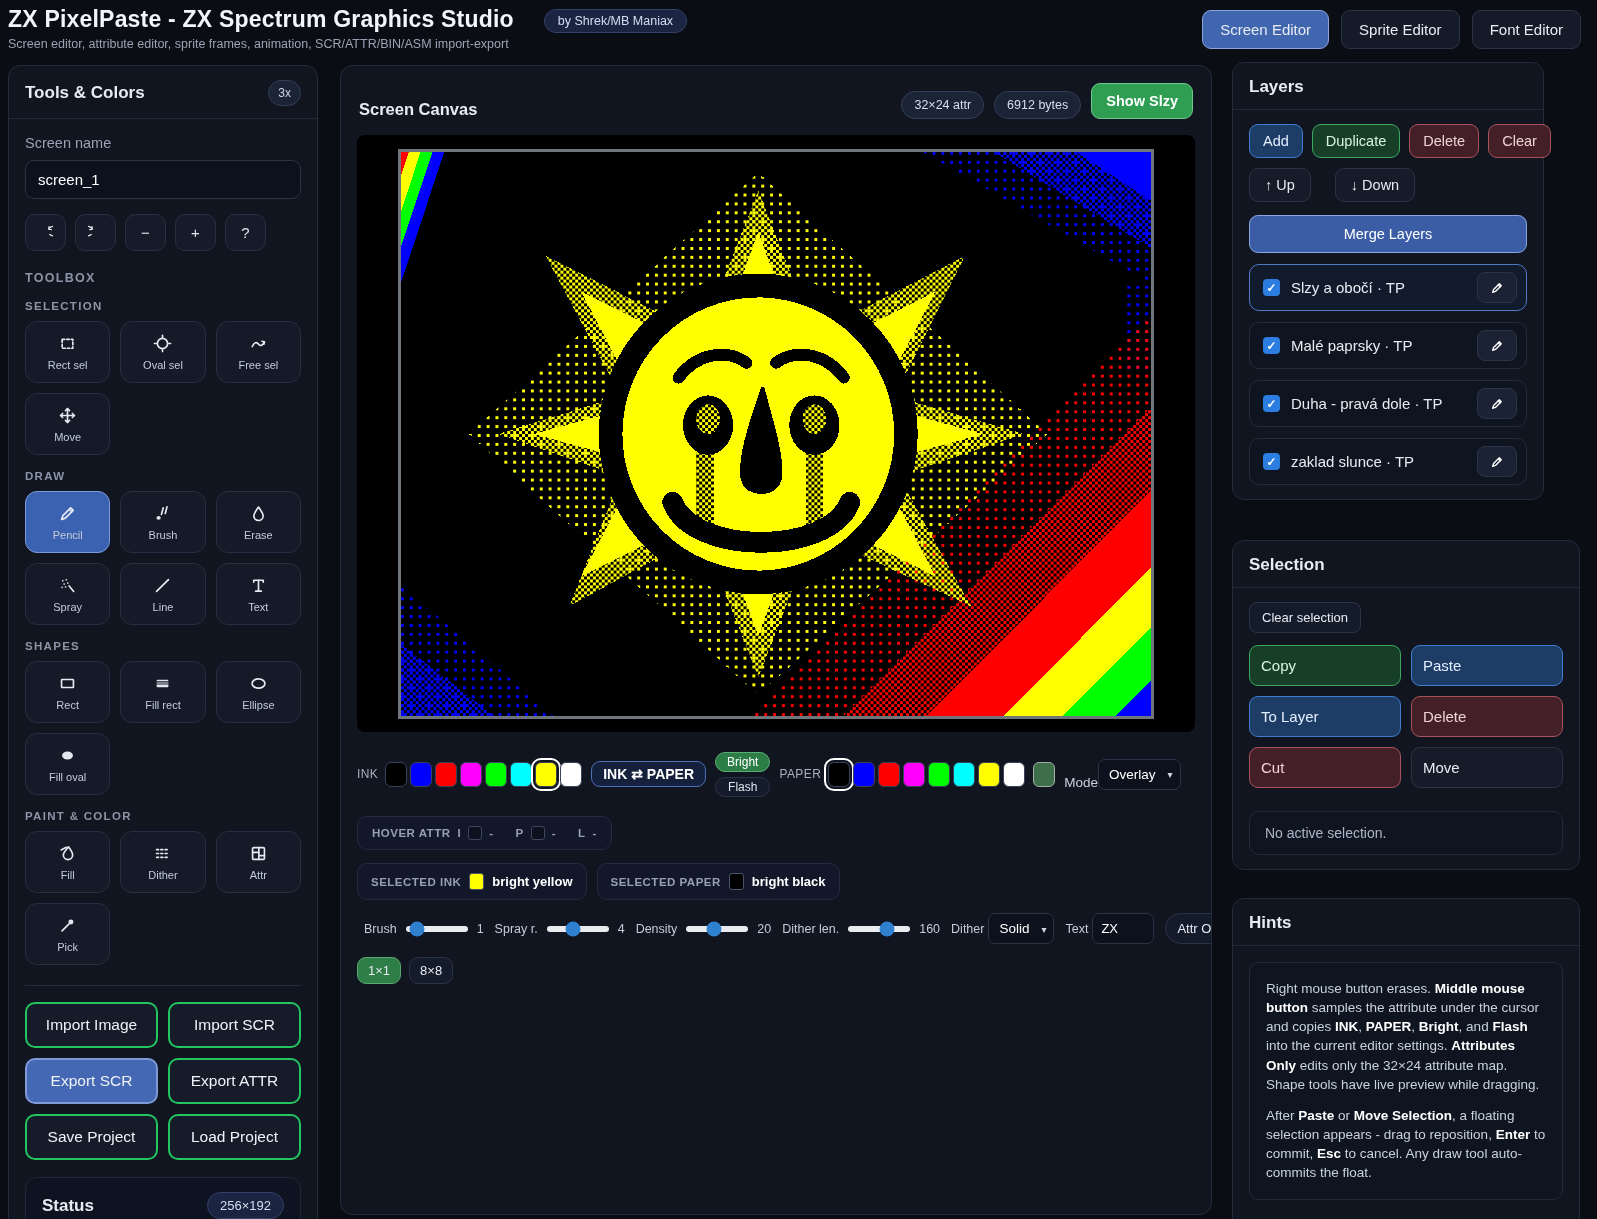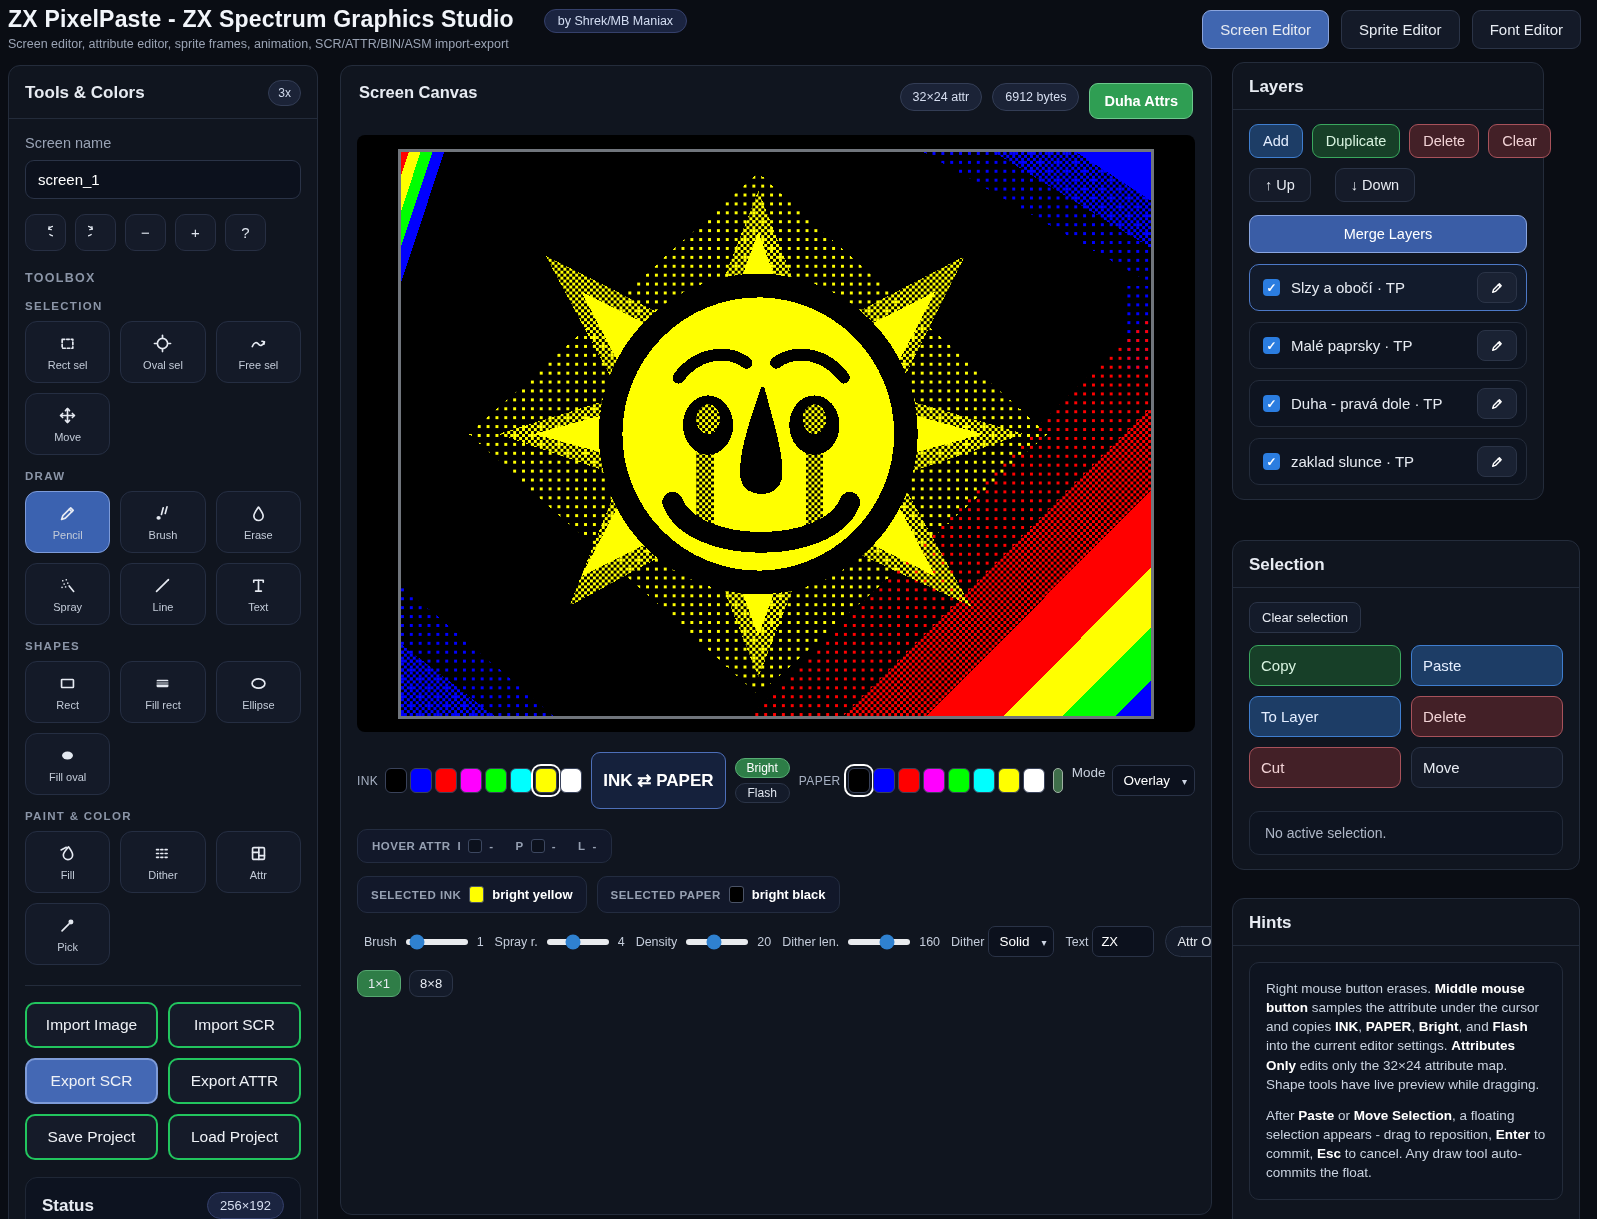--- a/index.html
+++ b/index.html
@@ -40,37 +40,37 @@
   #file-buttons{display:grid;grid-template-columns:1fr 1fr;gap:10px}
   .file-btn{height:46px;background:#151b29;border:2px solid #22c55e;border-radius:10px;color:#eef1f6;font-size:15.5px}
   .file-btn.active{background:#4468b4;border-color:#7e9bd8}
   .status-card{margin-top:17px;background:#0d1320;border:1px solid #1f2736;border-radius:12px;padding:14px 16px}
   .status-head{display:flex;justify-content:space-between;align-items:center}
   .status-head h3{margin:0;font-size:17px}
   .pill{background:#1b2440;border:1px solid #35406b;border-radius:999px;padding:5px 12px;font-size:13px;color:#d6def0}
 
   
   #canvas-panel{left:340px;top:65px;width:872px;height:1150px;overflow:hidden}
-  .canvas-head{display:flex;align-items:flex-start;padding:17px 18px 6px}
+  .canvas-head{display:flex;align-items:flex-end;padding:17px 18px 6px}
   .canvas-head h2{font-size:16.5px;margin:0;font-weight:700;flex:1}
   .badge{background:#1b2337;border:1px solid #333d55;border-radius:999px;padding:6px 12px;font-size:12.5px;color:#d6def0;margin-left:10px}
   .show-attrs{background:#2f9e53;border:1px solid #6cc88c;border-radius:9px;color:#fff;font-size:14.5px;font-weight:600;padding:9px 14px;margin-left:10px}
   .screen-wrap{margin:10px 16px 0;background:#000;border-radius:8px;height:597px;display:flex;align-items:center;justify-content:center}
   svg.screen{width:756px;height:570px}
   .row{display:flex;align-items:center;margin:13px 16px 0;white-space:nowrap}
   .mini-label{font-size:12px;color:#a6b0c2;letter-spacing:.4px;margin-right:7px}
   .swatches{display:flex;gap:3px}
   .sw{width:22px;height:25px;border-radius:6px;border:1px solid #39425a;box-sizing:border-box}
   .sw.selected{box-shadow:0 0 0 2px #10151f,0 0 0 4px #ffffff}
-  .swap-btn{margin:7px 9px;background:#15213c;border:1.5px solid #4d6fb9;border-radius:9px;color:#fff;font-weight:700;font-size:17px;padding:17px 11px}
+  .swap-btn{margin:16px 9px;background:#15213c;border:1.5px solid #4d6fb9;border-radius:9px;color:#fff;font-weight:700;font-size:14px;padding:4px 11px}
   .bf-stack{display:flex;flex-direction:column;gap:5px;align-items:center;margin-right:9px}
   .bright-pill{background:#2d7d47;border:1px solid #58ad74;border-radius:999px;color:#fff;font-size:12px;padding:2px 11px}
   .flash-pill{background:#141b2a;border:1px solid #2b3447;border-radius:999px;color:#dfe5ee;font-size:12px;padding:2px 12px}
   .extra-sw{margin-left:8px;background:#3f6e4a;border:1.5px solid #9fb2a3;width:22px;height:25px;border-radius:6px;box-sizing:border-box}
-  .mode-wrap{margin-left:9px;display:flex;align-items:flex-start;gap:7px;font-size:13.5px;color:#c8d0dd}
+  .mode-wrap{margin-left:9px;display:flex;align-items:flex-end;font-size:13.5px;color:#c8d0dd}
   .select{position:relative;background:#0c111d;border:1px solid #2a3347;border-radius:7px;color:#fff;font-size:13.5px;padding:7px 24px 7px 10px}
   .select .arrow{position:absolute;right:7px;top:50%;transform:translateY(-50%);font-size:10px;color:#cfd6e4}
   .hover-box{display:inline-flex;align-items:center;gap:7px;background:#12182a;border:1px solid #232c40;border-radius:10px;padding:9px 14px;font-size:11.5px;color:#96a0b2;letter-spacing:.5px;font-weight:600}
   .mini-sw{width:14px;height:14px;border-radius:3px;background:#0c111d;border:1px solid #3c4760;box-sizing:border-box}
   .sel-pill{display:inline-flex;align-items:center;gap:8px;background:#12182a;border:1px solid #232c40;border-radius:10px;padding:9px 13px;margin-right:10px}
   .sel-pill .cap{font-size:11.5px;color:#96a0b2;letter-spacing:.5px;font-weight:700}
   .sel-pill .val{font-size:13px;color:#fff;font-weight:700}
   .sel-sw{width:15px;height:17px;border-radius:3px;border:1px solid #4a5367;box-sizing:border-box}
   #slider-row{font-size:12.5px;color:#c4ccda;gap:4px}
   .s-label{margin-left:7px}
@@ -327,21 +327,21 @@
 
     </div>
   </div>
 </aside>
 
 <main id="canvas-panel" class="panel">
   <div class="canvas-head">
     <h2>Screen Canvas</h2>
     <span class="badge">32×24 attr</span>
     <span class="badge">6912 bytes</span>
-    <button class="show-attrs">Duha Attrs</button>
+    <button class="show-attrs">Show Slzy</button>
   </div>
 
   <div class="screen-wrap">
 
     <svg class="screen" viewBox="0 0 256 192" preserveAspectRatio="none" shape-rendering="crispEdges">
       <defs>
         <pattern id="dy1" width="2" height="2" patternUnits="userSpaceOnUse">
             <rect width="1" height="1" fill="#ffff00"></rect>
             <rect x="1" y="1" width="1" height="1" fill="#ffff00"></rect>
           </pattern>

